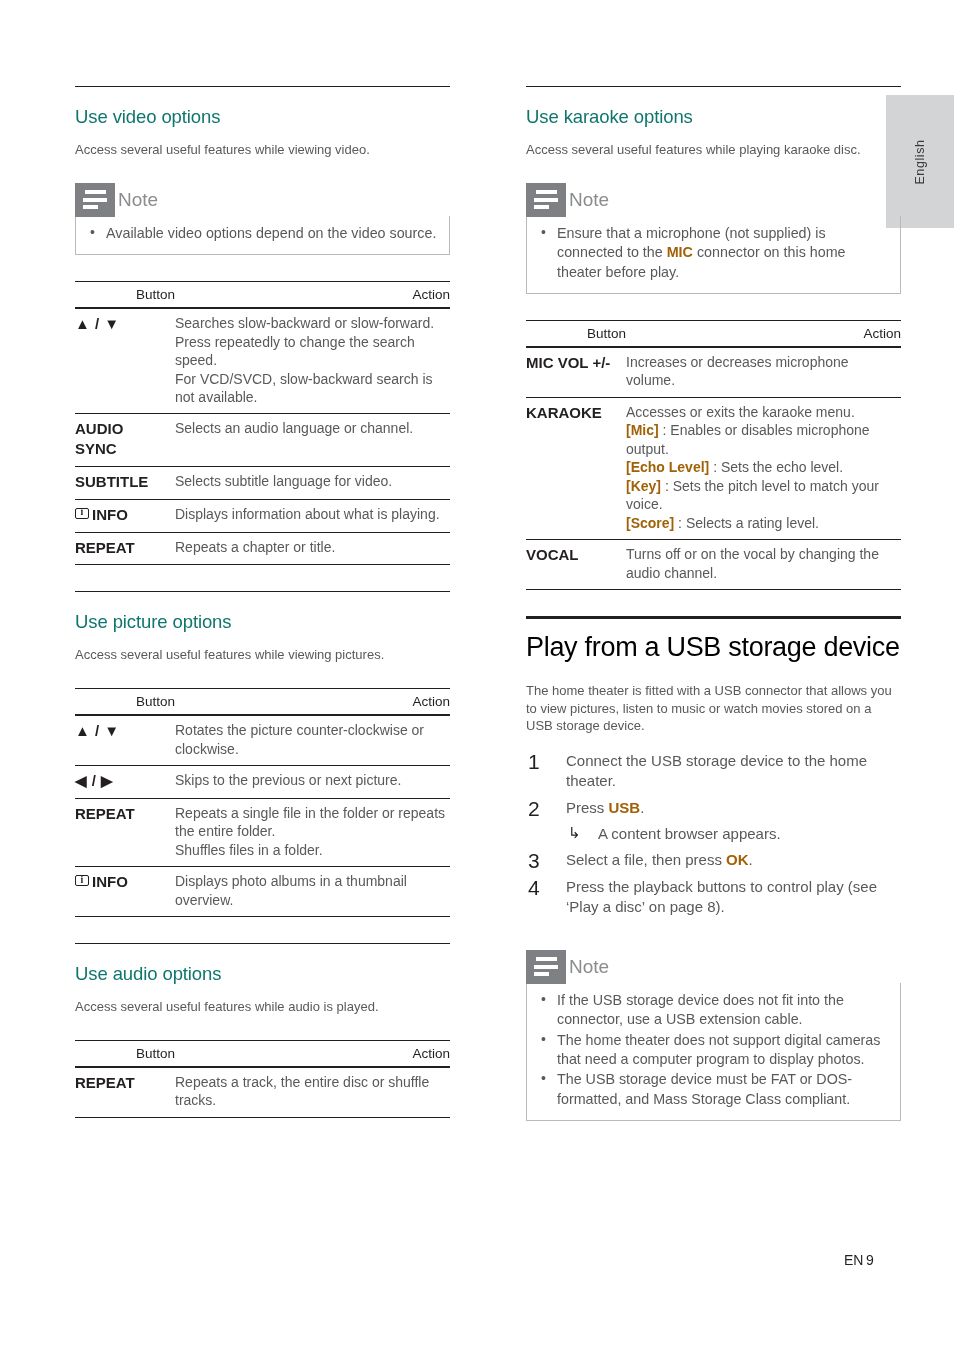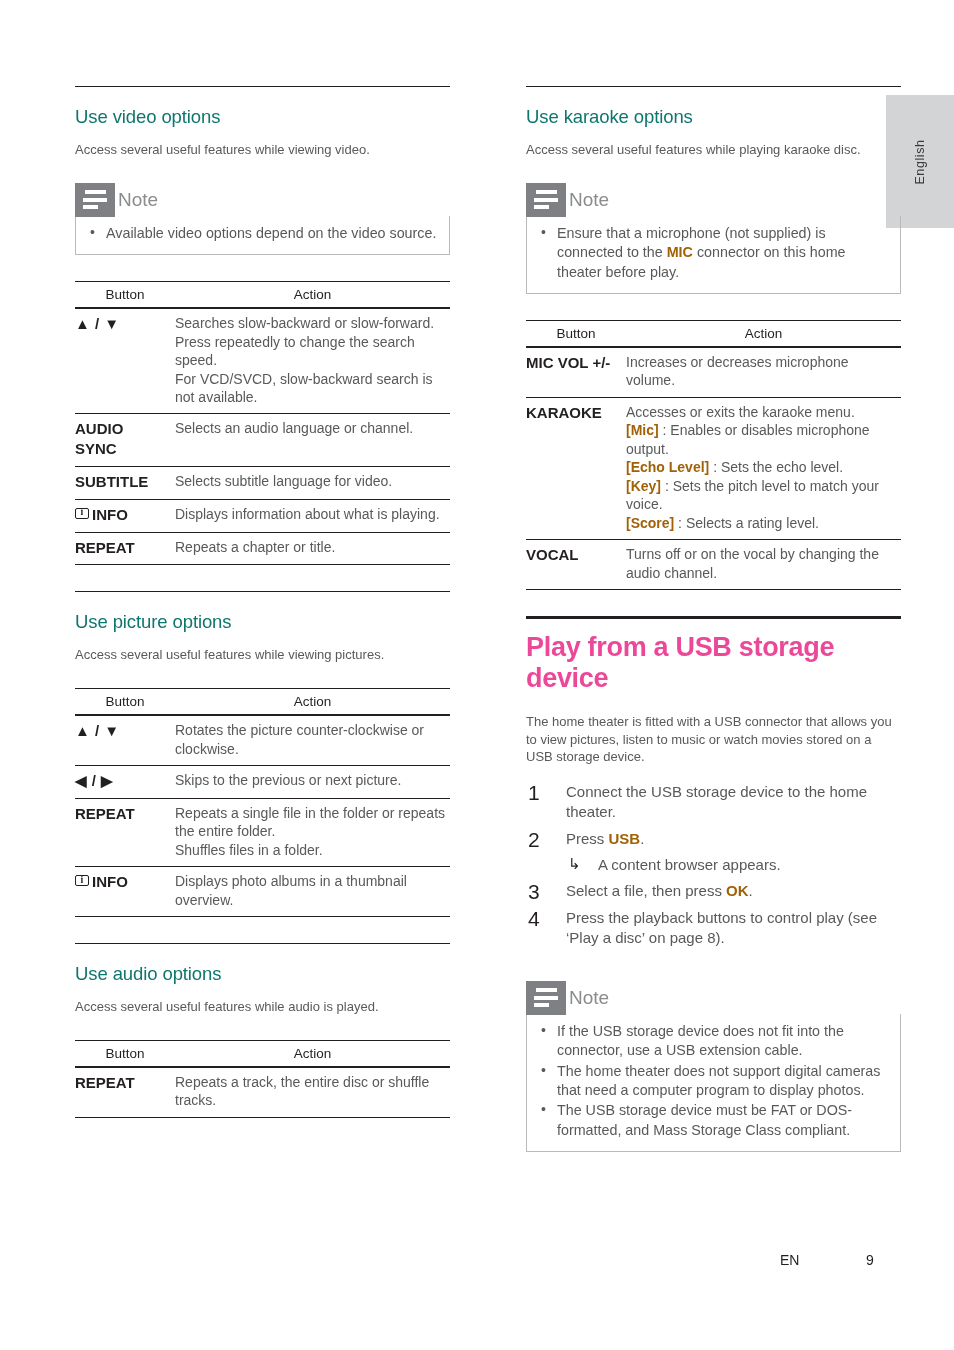--- a/index.html
+++ b/index.html
@@ -54,22 +54,22 @@
   }
   h2.section-title {
     font-size: 18.5px;
     font-weight: normal;
     color: #0f766e;
     margin: 19px 0 13px 0;
     letter-spacing: -0.1px;
   }
   h1.chapter-title {
     font-size: 27px;
-    font-weight: bold;
-    color: #ec4899;
+    font-weight: normal;
+    color: #000000;
     margin: 13px 0 19px 0;
     letter-spacing: -0.3px;
   }
 
   p.intro {
     font-size: 13px;
     line-height: 1.36;
     margin: 0 0 24px 0;
     color: #58595b;
   }
@@ -126,21 +126,21 @@
     color: #58595b;
   }
 
   
   table.opts {
     width: 100%;
     border-collapse: collapse;
     margin: 0 0 0 0;
   }
   table.opts th {
-    text-align: center;
+    text-align: right;
     font-size: 13.5px;
     font-weight: normal;
     color: #231f20;
     padding: 5px 0 5px 0;
     border-top: 1px solid #231f20;
     border-bottom: 2px solid #231f20;
     vertical-align: bottom;
   }
   table.opts td {
     font-size: 14px;
@@ -224,21 +224,21 @@
 
   
   .footer {
     position: absolute;
     left: 0;
     top: 1252px;
     width: 954px;
     font-size: 14px;
     color: #231f20;
   }
-  .footer .en { position: absolute; left: 780px; }
+  .footer .en { position: absolute; left: 844px; }
   .footer .pg { position: absolute; left: 866px; }
 
   .spacer-gap { height: 26px; }
 </style>
 </head>
 <body>
 
 <div class="lang-tab">
   <span>English</span>
 </div>

